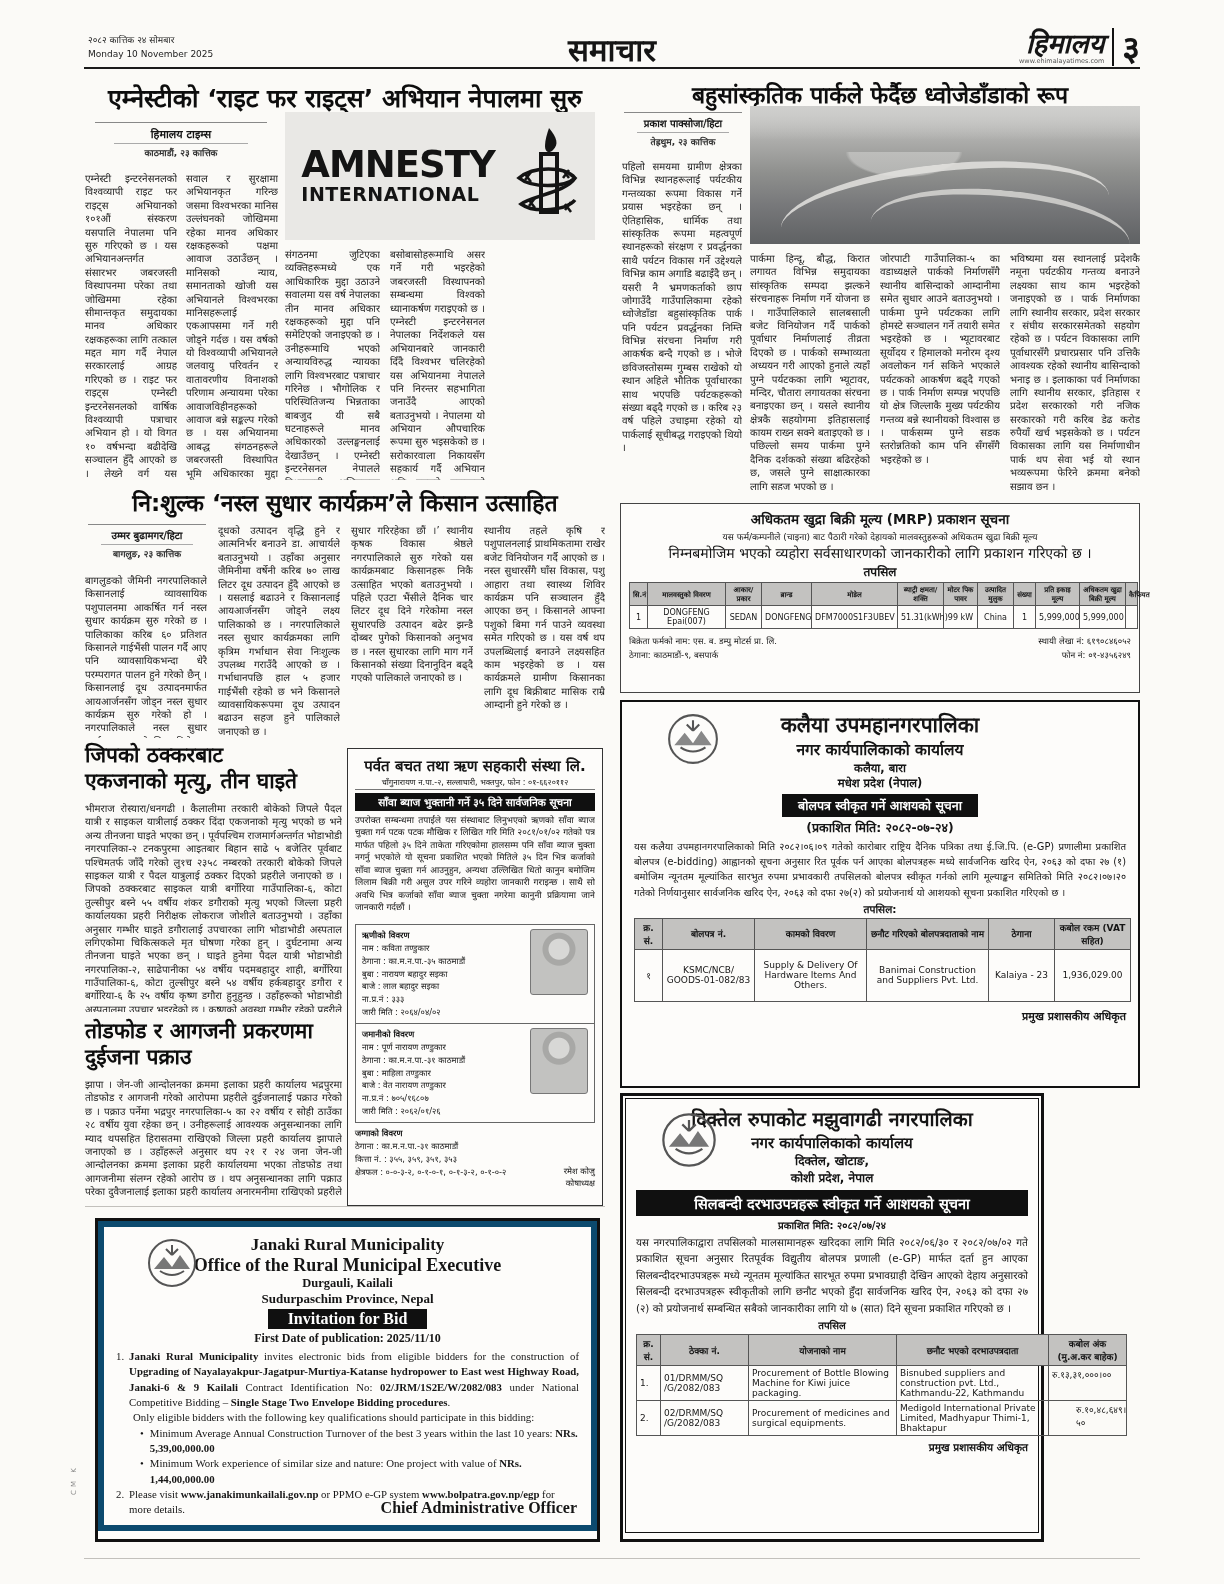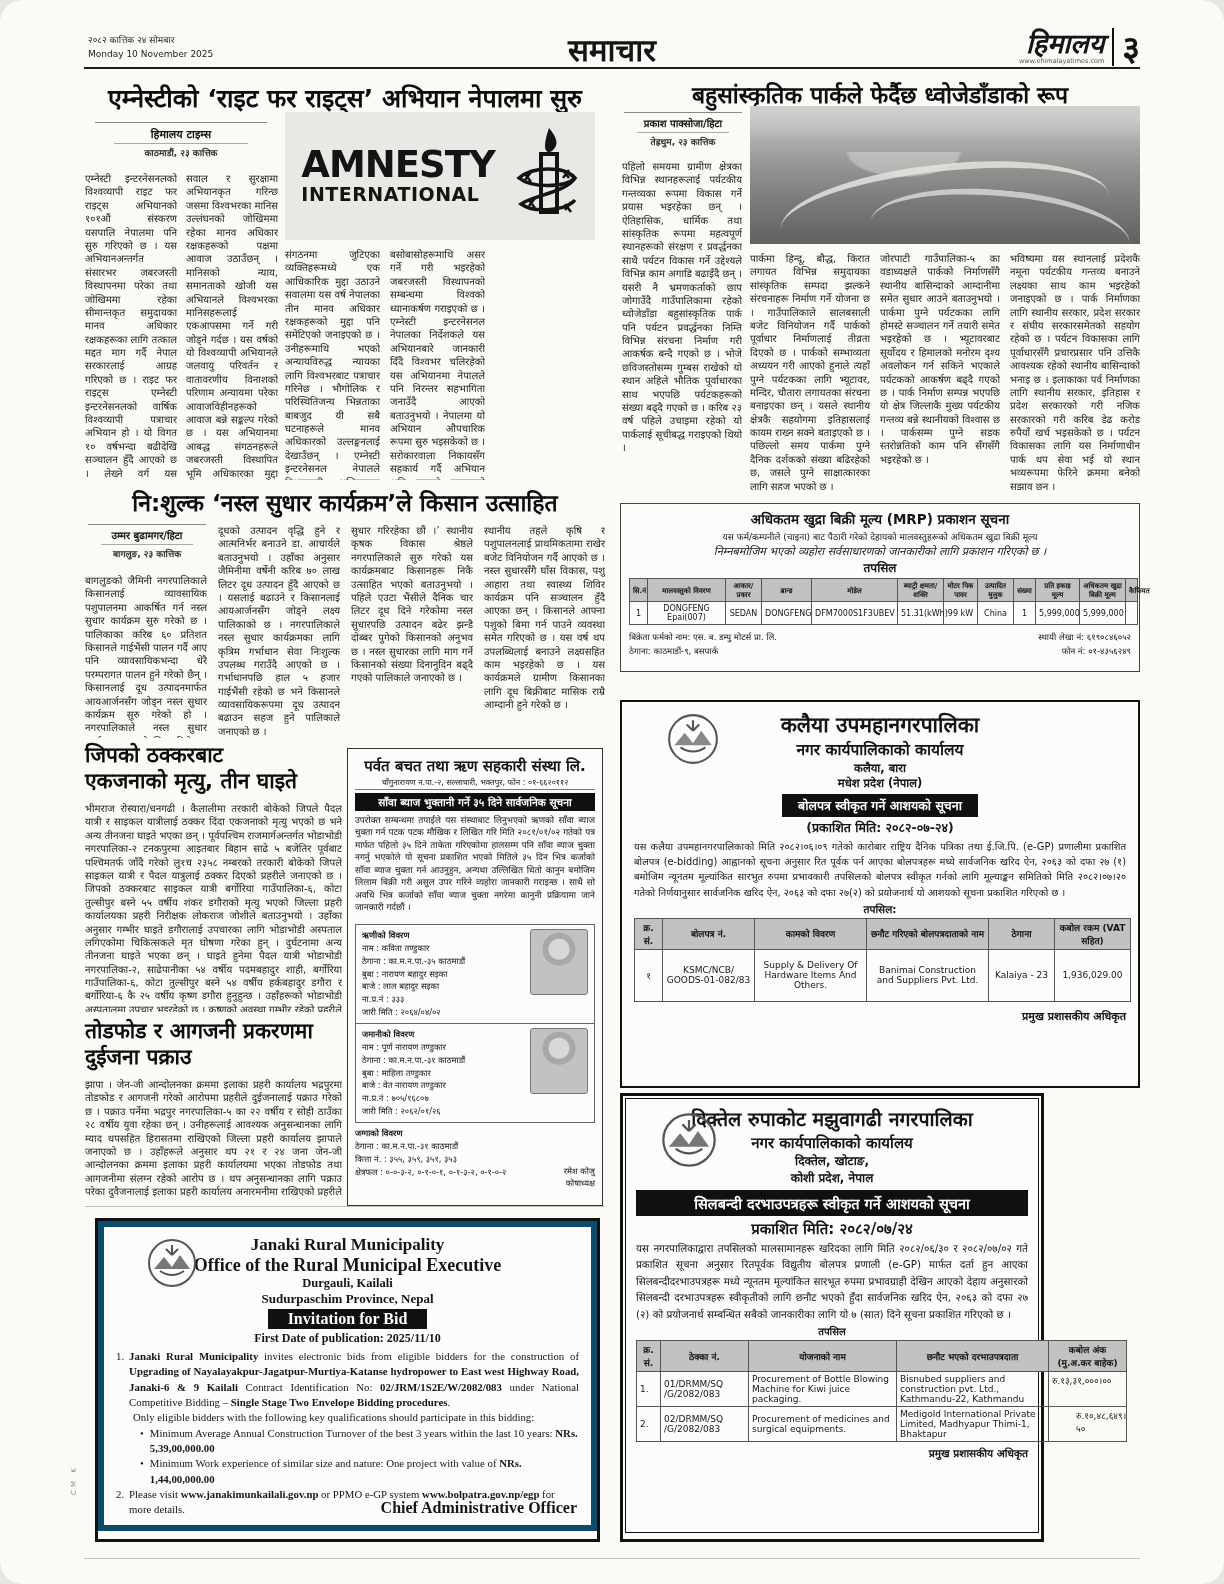--- a/index.html
+++ b/index.html
@@ -1,17 +1,17 @@
 <!DOCTYPE html>
 <html><head>
 <meta charset="utf-8">
 <style>
   html,body{margin:0;padding:0;background:#e8e6e1;}
   #page{position:relative;width:1224px;height:1584px;background:#fbfaf7;color:#151515;
-        font-family:"DejaVu Sans",sans-serif;overflow:hidden;border-radius:23px;}
+        font-family:"DejaVu Sans",sans-serif;overflow:hidden;}
   .abs{position:absolute;}
   .ctr{text-align:center;}
   .just{text-align:justify;text-justify:inter-word;}
   .bodytxt{font-size:10px;line-height:1.34;overflow:hidden;color:#1c1c1c;}
   .headline{font-weight:bold;color:#0d0d0d;}
   .byline-block{border-top:1px solid #888;padding-top:3px;}
   .byline{font-size:11px;font-weight:bold;}
   .byline-rule{width:78%;margin:2px auto;border-top:1px solid #aaa;}
   .dateline{font-size:9px;font-weight:bold;color:#333;}
   .black-badge{background:#101010;color:#fff;font-weight:bold;display:inline-block;}
@@ -205,24 +205,24 @@
     <div style="position:absolute;left:-30px;top:46px;width:460px;height:120px;background:radial-gradient(ellipse at 40% 0%,#d9d9d7 0 14%,transparent 15%);opacity:.5;"></div>
     <div style="position:absolute;left:30px;top:58px;width:330px;height:90px;border-top:7px solid #e4e3e0;border-radius:50%;transform:rotate(-6deg);opacity:.85;"></div>
     <div style="position:absolute;left:120px;top:84px;width:260px;height:80px;border-top:6px solid #dcdbd8;border-radius:50%;transform:rotate(5deg);opacity:.8;"></div>
     <div style="position:absolute;left:0;top:0;width:100%;height:34px;background:linear-gradient(180deg,#cfcfcd,transparent);"></div>
   </div>
 
   <div class="abs bodytxt just" style="left:750px;top:252px;width:120px;height:238px;">पार्कमा हिन्दू, बौद्ध, किरात लगायत विभिन्न समुदायका सांस्कृतिक सम्पदा झल्कने संरचनाहरू निर्माण गर्ने योजना छ । गाउँपालिकाले सालबसाली बजेट विनियोजन गर्दै पार्कको पूर्वाधार निर्माणलाई तीव्रता दिएको छ । पार्कको सम्भाव्यता अध्ययन गरी आएको हुनाले त्यहाँ पुग्ने पर्यटकका लागि भ्यूटावर, मन्दिर, चौतारा लगायतका संरचना बनाइएका छन् । यसले स्थानीय क्षेत्रकै सहयोगमा इतिहासलाई कायम राख्न सक्ने बताइएको छ । पछिल्लो समय पार्कमा पुग्ने दैनिक दर्शकको संख्या बढिरहेको छ, जसले पुग्ने साक्षात्कारका लागि सहज भएको छ ।</div>
   <div class="abs bodytxt just" style="left:880px;top:252px;width:120px;height:238px;">जोरपाटी गाउँपालिका-५ का वडाध्यक्षले पार्कको निर्माणसँगै स्थानीय बासिन्दाको आम्दानीमा समेत सुधार आउने बताउनुभयो । पार्कमा पुग्ने पर्यटकका लागि होमस्टे सञ्चालन गर्ने तयारी समेत भइरहेको छ । भ्यूटावरबाट सूर्योदय र हिमालको मनोरम दृश्य अवलोकन गर्न सकिने भएकाले पर्यटकको आकर्षण बढ्दै गएको छ । पार्क निर्माण सम्पन्न भएपछि यो क्षेत्र जिल्लाकै मुख्य पर्यटकीय गन्तव्य बन्ने स्थानीयको विश्वास छ । पार्कसम्म पुग्ने सडक स्तरोन्नतिको काम पनि सँगसँगै भइरहेको छ ।</div>
   <div class="abs bodytxt just" style="left:1010px;top:252px;width:130px;height:238px;">भविष्यमा यस स्थानलाई प्रदेशकै नमूना पर्यटकीय गन्तव्य बनाउने लक्ष्यका साथ काम भइरहेको जनाइएको छ । पार्क निर्माणका लागि स्थानीय सरकार, प्रदेश सरकार र संघीय सरकारसमेतको सहयोग रहेको छ । पर्यटन विकासका लागि पूर्वाधारसँगै प्रचारप्रसार पनि उत्तिकै आवश्यक रहेको स्थानीय बासिन्दाको भनाइ छ । इलाकाका पर्व निर्माणका लागि स्थानीय सरकार, इतिहास र प्रदेश सरकारको गरी नजिक सरकारको गरी करिब डेढ करोड रुपैयाँ खर्च भइसकेको छ । पर्यटन विकासका लागि यस निर्माणाधीन पार्क थप सेवा भई यो स्थान भव्यरूपमा फेरिने क्रममा बनेको सुझाव छन् ।</div>
 
-  <div class="abs adbox" style="left:620px;top:503px;width:520px;height:169px;border:1px solid #444;padding:6px 8px;box-sizing:border-box;">
+  <div class="abs adbox" style="left:620px;top:503px;width:520px;height:190px;border:1px solid #444;padding:6px 8px;box-sizing:border-box;">
     <div class="ctr" style="font-size:13.5px;font-weight:bold;">अधिकतम खुद्रा बिक्री मूल्य (MRP) प्रकाशन सूचना</div>
     <div class="ctr" style="font-size:9px;margin-top:2px;">यस फर्म/कम्पनीले (चाइना) बाट पैठारी गरेको देहायको मालवस्तुहरूको अधिकतम खुद्रा बिक्री मूल्य</div>
-    <div class="ctr" style="font-size:11px;font-style:italic;">निम्नबमोजिम भएको व्यहोरा सर्वसाधारणको जानकारीको लागि प्रकाशन गरिएको छ ।</div>
+    <div class="ctr" style="font-size:14px;">निम्नबमोजिम भएको व्यहोरा सर्वसाधारणको जानकारीको लागि प्रकाशन गरिएको छ ।</div>
     <div class="ctr" style="font-size:12px;font-weight:bold;margin:1px 0 2px;">तपसिल</div>
     <table class="grid" style="width:100%;table-layout:fixed;font-size:7px;text-align:center;">
       <colgroup>
           <col style="width:18px">
           <col style="width:78px">
           <col style="width:36px">
           <col style="width:50px">
           <col style="width:86px">
           <col style="width:46px">
           <col style="width:34px">
@@ -327,21 +327,21 @@
         <circle cx="26" cy="26" r="23" fill="none" stroke="#555" stroke-width="2"></circle>
         <path d="M8 32 L18 20 L26 30 L34 18 L44 32 Z" fill="#777"></path>
         <path d="M14 34 q12 8 24 0" stroke="#555" stroke-width="2" fill="none"></path>
         <path d="M26 8 v10 M20 12 l6 6 M32 12 l-6 6" stroke="#555" stroke-width="2"></path>
       </svg>
       <div class="ctr" style="font-size:19.5px;font-weight:bold;">दिक्तेल रुपाकोट मझुवागढी नगरपालिका</div>
       <div class="ctr" style="font-size:15px;font-weight:bold;">नगर कार्यपालिकाको कार्यालय</div>
       <div class="ctr" style="font-size:12px;font-weight:bold;">दिक्तेल, खोटाङ,</div>
       <div class="ctr" style="font-size:12px;font-weight:bold;">कोशी प्रदेश, नेपाल</div>
       <div class="black-badge ctr" style="display:block;font-size:14.5px;padding:3px 0;margin:4px 0 2px;">सिलबन्दी दरभाउपत्रहरू स्वीकृत गर्ने आशयको सूचना</div>
-      <div class="ctr" style="font-size:15px;font-weight:bold;">प्रकाशित मिति: २०८२/०७/२४</div>
+      <div class="ctr" style="font-size:10px;font-weight:bold;">प्रकाशित मिति: २०८२/०७/२४</div>
       <div class="just" style="font-size:10.3px;line-height:1.6;margin-top:2px;">यस नगरपालिकाद्वारा तपसिलको मालसामानहरू खरिदका लागि मिति २०८२/०६/३० र २०८२/०७/०२ गते प्रकाशित सूचना अनुसार रितपूर्वक विद्युतीय बोलपत्र प्रणाली (e-GP) मार्फत दर्ता हुन आएका सिलबन्दीदरभाउपत्रहरू मध्ये न्यूनतम मूल्यांकित सारभूत रुपमा प्रभावग्राही देखिन आएको देहाय अनुसारको सिलबन्दी दरभाउपत्रहरू स्वीकृतीको लागि छनौट भएको हुँदा सार्वजनिक खरिद ऐन, २०६३ को दफा २७ (२) को प्रयोजनार्थ सम्बन्धित सबैको जानकारीका लागि यो ७ (सात) दिने सूचना प्रकाशित गरिएको छ ।</div>
       <div class="ctr" style="font-size:10px;font-weight:bold;margin:2px 0;">तपसिल</div>
       <table class="grid" style="width:100%;table-layout:fixed;font-size:9px;">
         <colgroup>
             <col style="width:24px">
             <col style="width:88px">
             <col style="width:148px">
             <col style="width:152px">
             <col style="width:78px">
           </colgroup>

